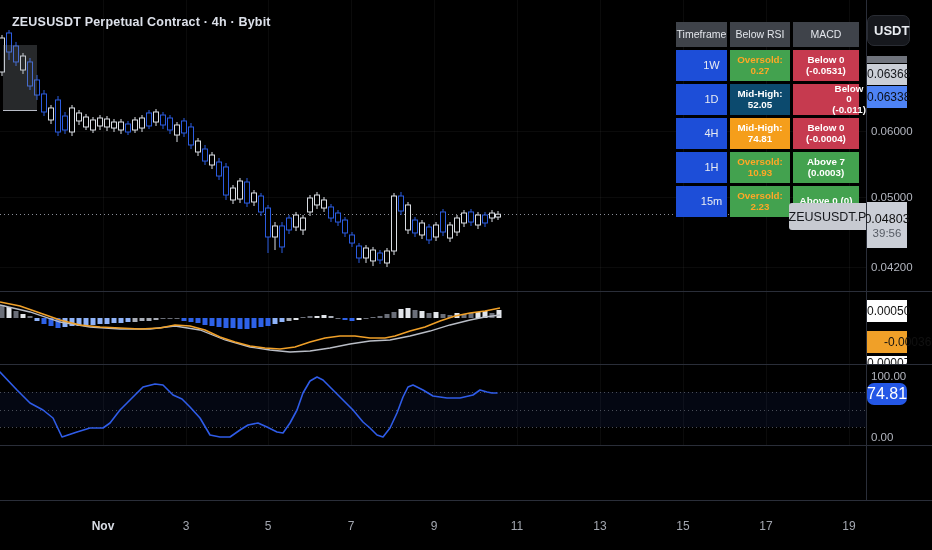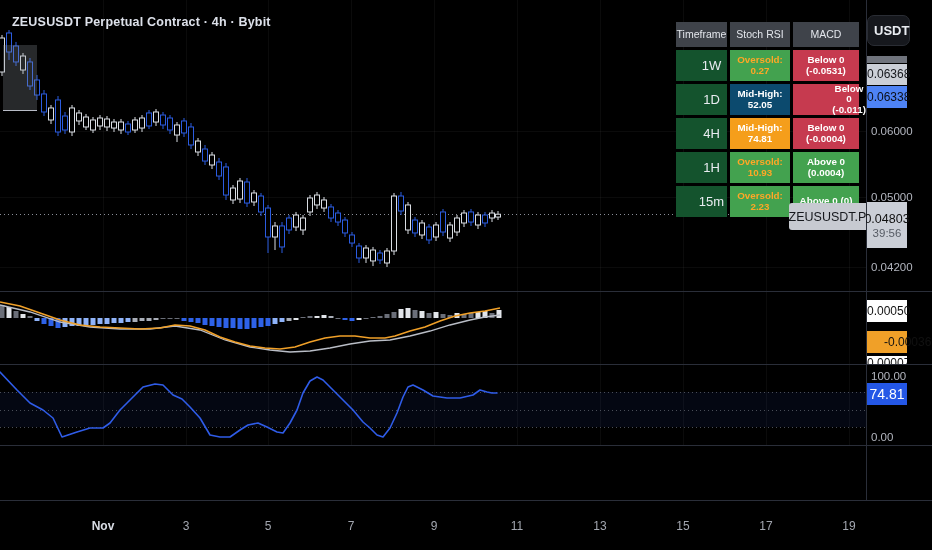--- a/index.html
+++ b/index.html
@@ -8,34 +8,34 @@
   #chart{position:absolute;left:0;top:0;}
   .chart-title{position:absolute;left:12px;top:15px;font-size:12.5px;font-weight:700;
        color:#dde1ea;letter-spacing:.2px;white-space:nowrap;}
   .usdt-btn{position:absolute;left:867px;top:15px;width:43px;height:31px;background:#16181d;
        border:1px solid #2a2d34;border-radius:7px;color:#e9ecf1;
        font-family:"Liberation Sans",sans-serif;font-size:13px;font-weight:700;cursor:pointer;}
   .screener{position:absolute;left:676px;top:22px;display:grid;
        grid-template-columns:51px 60px 66px;grid-template-rows:25px repeat(5,31px);gap:3px;}
   .screener>div{display:flex;align-items:center;justify-content:center;text-align:center;line-height:1.05;}
   .th{background:#3f434a;color:#e3e6ec;font-size:10.5px;}
-  .tf{background:#14532d;color:#e9ecf1;font-size:13px;padding-left:20px;}
+  .tf{background:#1d4ed8;color:#e9ecf1;font-size:11px;padding-left:20px;}
   .cell{font-size:9.8px;font-weight:700;padding:0 2px;}
   .axlabel{position:absolute;left:867px;width:40px;box-sizing:border-box;text-align:center;}
   #lab-strip{top:56px;height:7px;background:#70747d;}
   #lab-high{top:64px;height:21px;background:#cbcfd7;color:#15171c;font-size:12px;line-height:21px;}
   #lab-bid{top:86px;height:22px;background:#4e83f5;color:#0c0e14;font-size:12px;line-height:22px;}
   #lab-last{top:202px;height:46px;background:#cbcfd7;display:flex;flex-direction:column;
        justify-content:center;align-items:center;}
   #lab-last .p{color:#111;font-size:12.5px;}
   #lab-last .cd{color:#565b64;font-size:11.5px;margin-top:1px;}
   #lab-macd-w{top:300px;height:22px;background:#fff;color:#111;font-size:12px;line-height:22px;}
   #lab-macd-o{top:331px;height:22px;background:#f0a028;color:#111;font-size:12px;line-height:22px;padding-left:17px;}
   #lab-macd-clip{top:356px;height:8px;background:#fff;color:#111;font-size:12px;line-height:15px;overflow:hidden;}
-  #lab-stoch-val{top:383px;height:22px;background:#2457e6;color:#fff;font-size:14px;line-height:22px;}
+  #lab-stoch-val{top:383px;height:22px;background:#2457e6;color:#fff;font-size:16px;line-height:22px;border-radius:7px;}
   .tick{position:absolute;left:871px;color:#b2b5be;font-size:11.5px;height:14px;line-height:14px;}
   #lab-stoch-top{top:369px;}
   #lab-stoch-bot{top:430px;}
   #symbol-tag{position:absolute;left:789px;top:203px;width:77px;height:27px;background:#c7cad1;
        color:#16181d;font-size:12.5px;display:flex;align-items:center;justify-content:center;
        border-radius:3px 0 0 3px;}
   #time-axis{position:absolute;left:0;top:501px;width:932px;height:49px;}
   .tlabel{position:absolute;top:18px;width:40px;text-align:center;color:#a3a7b0;font-size:12px;}
   .tlabel.bold{color:#d8dce4;font-weight:700;}
 </style>
@@ -293,34 +293,34 @@
       <line x1="0" y1="364.5" x2="932" y2="364.5" stroke="#2a2e39"></line>
       <line x1="0" y1="445.5" x2="932" y2="445.5" stroke="#2a2e39"></line>
       <line x1="0" y1="500.5" x2="932" y2="500.5" stroke="#2a2e39"></line>
       <line x1="866.5" y1="0" x2="866.5" y2="500" stroke="#2a2e39"></line>
     </svg>
 
   <div class="chart-title">ZEUSUSDT Perpetual Contract · 4h · Bybit</div>
 
   <div id="screener" class="screener">
       <div class="th">Timeframe</div>
-      <div class="th">Stoch RSI</div>
+      <div class="th">Below RSI</div>
       <div class="th">MACD</div>
       <div class="tf">1W</div>
       <div class="cell" style="background: rgb(67, 162, 79); color: rgb(255, 167, 38);">Oversold: 0.27</div>
       <div class="cell" style="background: rgb(198, 58, 79); color: rgb(255, 255, 255);">Below 0 (-0.0531)</div>
       <div class="tf">1D</div>
       <div class="cell" style="background: #0c4a6e; color: rgb(255, 255, 255);">Mid-High: 52.05</div>
       <div class="cell" style="background: rgb(198, 58, 79); color: rgb(255, 255, 255); padding-left: 48px;">Below 0 (-0.011)</div>
       <div class="tf">4H</div>
       <div class="cell" style="background: rgb(245, 158, 27); color: rgb(255, 255, 255);">Mid-High: 74.81</div>
       <div class="cell" style="background: rgb(198, 58, 79); color: rgb(255, 255, 255);">Below 0 (-0.0004)</div>
       <div class="tf">1H</div>
       <div class="cell" style="background: rgb(67, 162, 79); color: rgb(255, 167, 38); text-align: center;">Oversold: 10.93</div>
-      <div class="cell" style="background: rgb(67, 162, 79); color: rgb(255, 255, 255);">Above 0 (0.0004)</div>
+      <div class="cell" style="background: rgb(67, 162, 79); color: rgb(255, 255, 255);">Above 7 (0.0003)</div>
       <div class="tf">15m</div>
       <div class="cell" style="background: rgb(67, 162, 79); color: rgb(255, 167, 38);">Oversold: 2.23</div>
       <div class="cell" style="background: rgb(67, 162, 79); color: rgb(255, 255, 255);">Above 0 (0)</div>
     </div>
 
   <button class="usdt-btn">USDT</button>
 
   <div id="price-axis">
     <div class="axlabel" id="lab-strip"></div>
     <div class="axlabel" id="lab-high">0.06368</div>

